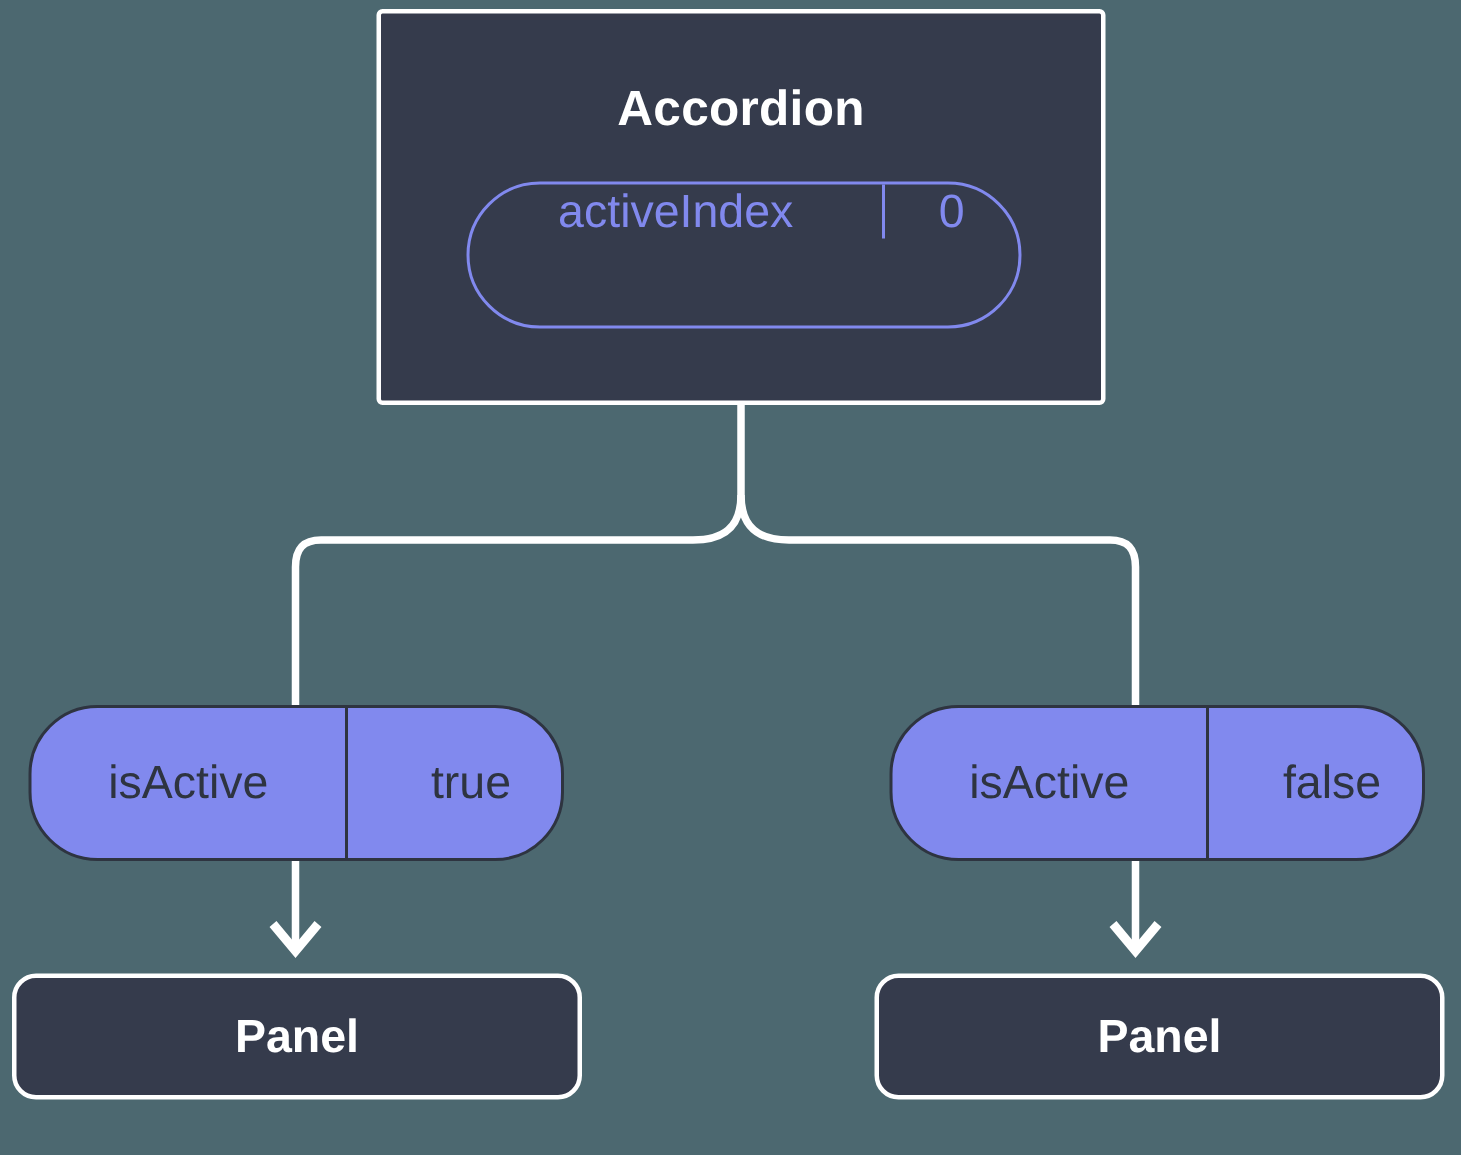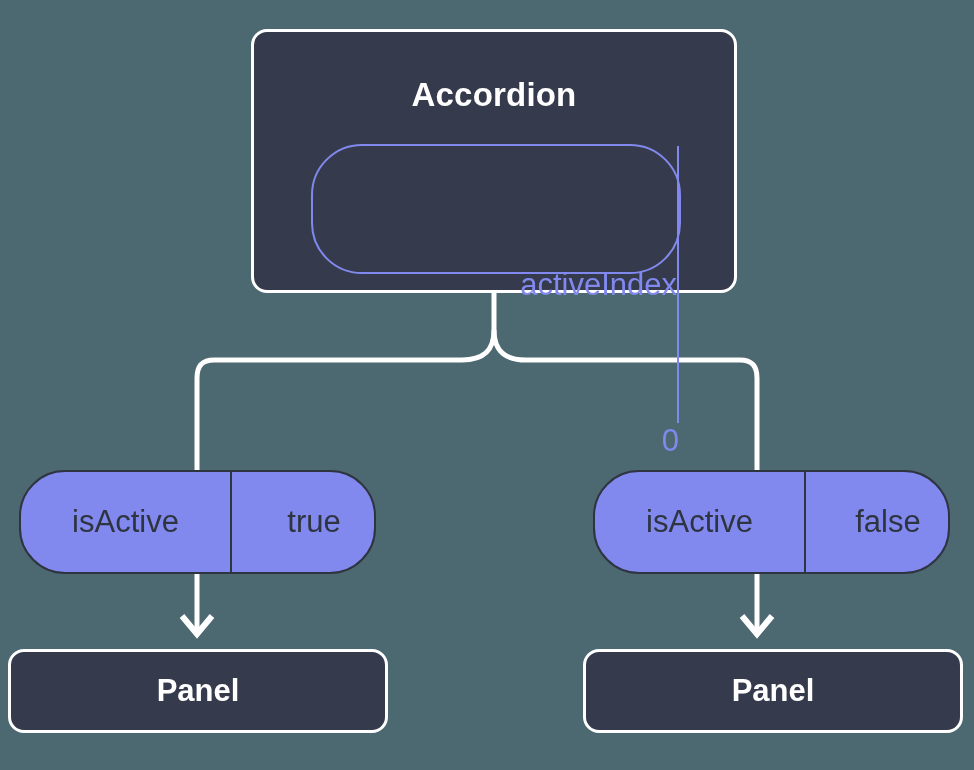--- a/index.html
+++ b/index.html
@@ -25,22 +25,21 @@
     height: 770px;
     pointer-events: none;
   }
 
   
   .node-box {
     position: absolute;
     box-sizing: border-box;
     background: #353b4c;
     border: 3px solid #ffffff;
-    border-radius: 16px;
-    margin-top: 23px;
+    border-radius: 4px;
   }
   #root-node {
     left: 251px;
     top: 6px;
     width: 486px;
     height: 264px;
   }
   #root-title {
     position: absolute;
     left: 0;
@@ -52,27 +51,26 @@
     font-weight: 600;
     letter-spacing: 0.2px;
   }
 
   
   #state-pill {
     position: absolute;
     left: 57px;
     top: 112px;
     width: 370px;
-    height: 130px;
+    height: 98px;
     box-sizing: border-box;
     border: 2px solid #8189ee;
     border-radius: 51px;
     display: flex;
-    align-items: flex-end;
-    flex-direction: column;
+    align-items: flex-start;
   }
   #state-pill .pk {
     flex: 0 0 277px;
     display: flex;
     align-items: center;
     justify-content: center;
     color: #8189ee;
     font-size: 31px;
     border-right: 2px solid #8189ee;
     box-sizing: border-box;

